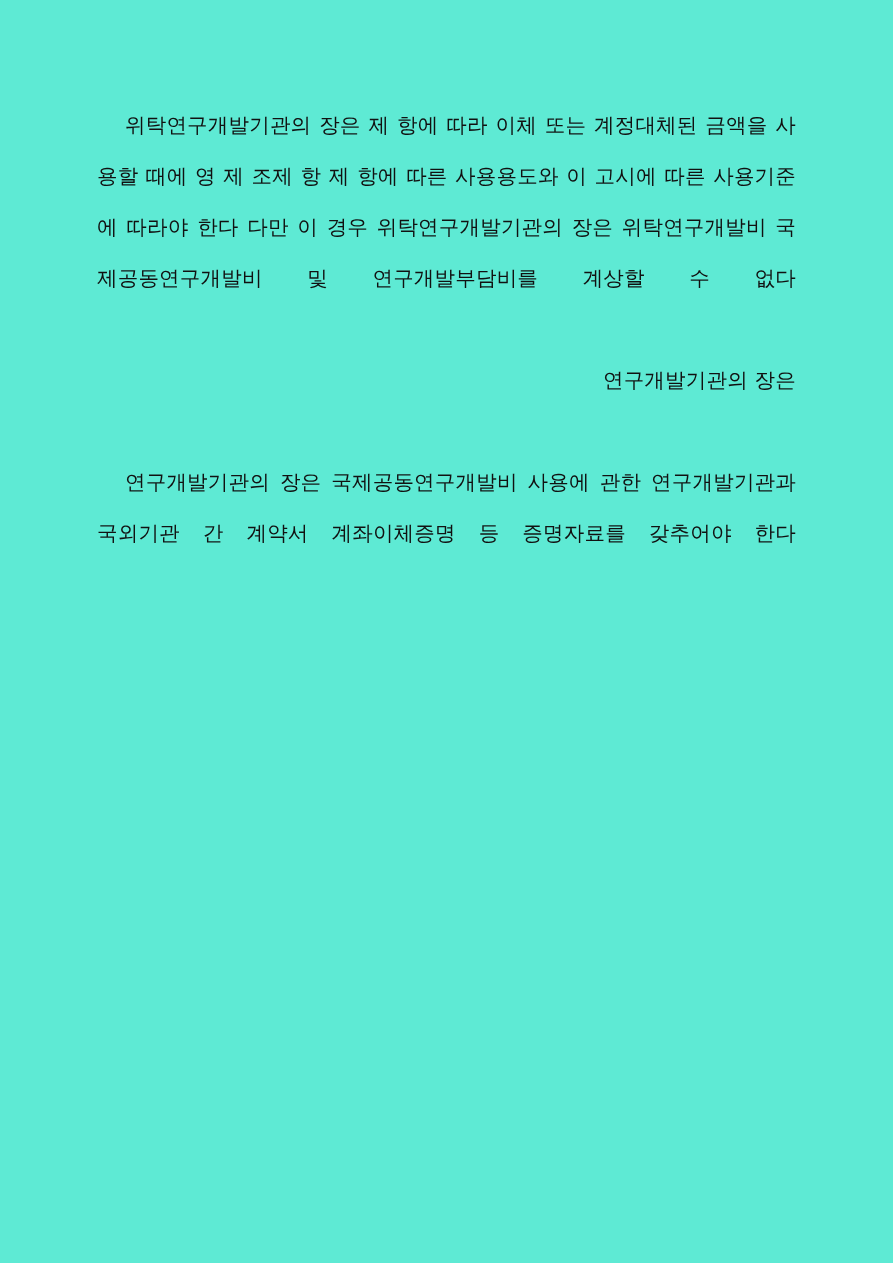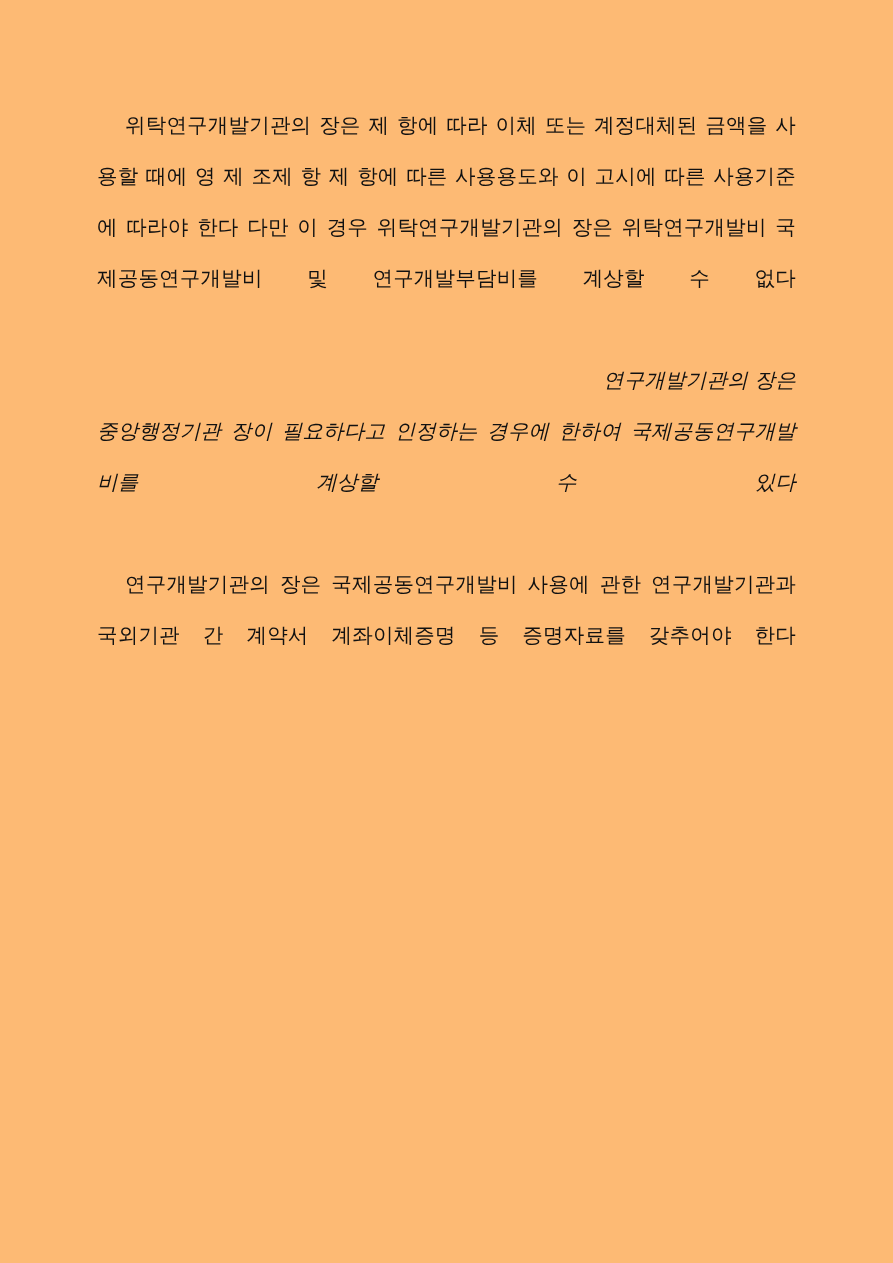--- a/index.html
+++ b/index.html
@@ -10,21 +10,21 @@
   body {
     width: 893px;
     height: 1263px;
     font-family: "DejaVu Serif", "Liberation Serif", serif;
     color: #000000;
   }
   .page {
     position: relative;
     width: 893px;
     height: 1263px;
-    background: #fdba74;
+    background: #5eead4;
     box-sizing: border-box;
     padding: 100px 97px 60px 97px;
   }
   .doc-body {
     display: block;
   }
   p.para {
     margin: 0 0 0 0;
     font-size: 20.5px;
     line-height: 51px;
@@ -32,21 +32,20 @@
     text-justify: inter-character;
     word-break: break-all;
     letter-spacing: 0.2px;
     color: #111111;
   }
   p.para.indent {
     text-indent: 28px;
   }
   p.para.rightstart {
     text-indent: 0;
-    font-style: italic;
   }
   
   p.para::after {
     content: "";
     display: inline-block;
     width: 100%;
   }
   .rightline {
     display: block;
     text-align: right;
@@ -54,20 +53,20 @@
 </style>
 </head>
 <body>
 
 <div class="page">
   <div class="doc-body">
 
     <p class="para indent">위탁연구개발기관의 장은 제 항에 따라 이체 또는 계정대체된 금액을 사용할 때에 영 제  조제 항  제 항에 따른 사용용도와 이 고시에 따른 사용기준에 따라야 한다  다만  이 경우 위탁연구개발기관의 장은 위탁연구개발비  국제공동연구개발비 및 연구개발부담비를 계상할 수 없다</p>
 
 
-    <p class="para rightstart"><span class="rightline">연구개발기관의 장은</span><span>중앙행정기관 장이 필요하다고 인정하는 경우에 한하여 국제공동연구개발비를 계상할 수 있다</span></p>
+    <p class="para rightstart"><span class="rightline">연구개발기관의 장은</span></p>
 
 
 
     <p class="para indent">연구개발기관의 장은 국제공동연구개발비 사용에 관한 연구개발기관과 국외기관 간 계약서  계좌이체증명 등 증명자료를 갖추어야 한다</p>
 
   </div>
 </div>
 
 </body></html>

